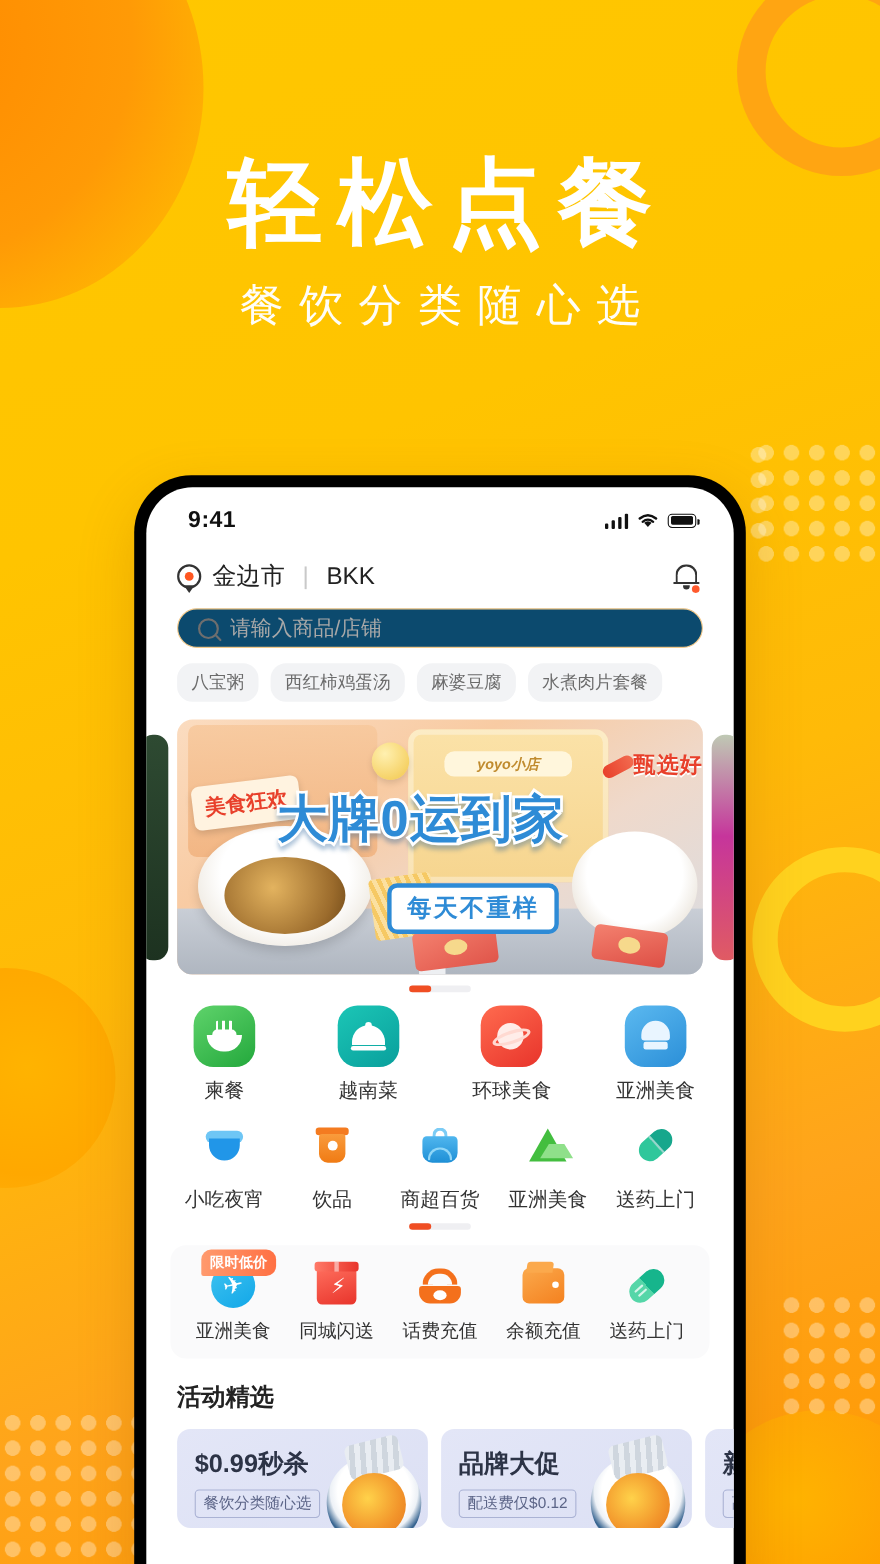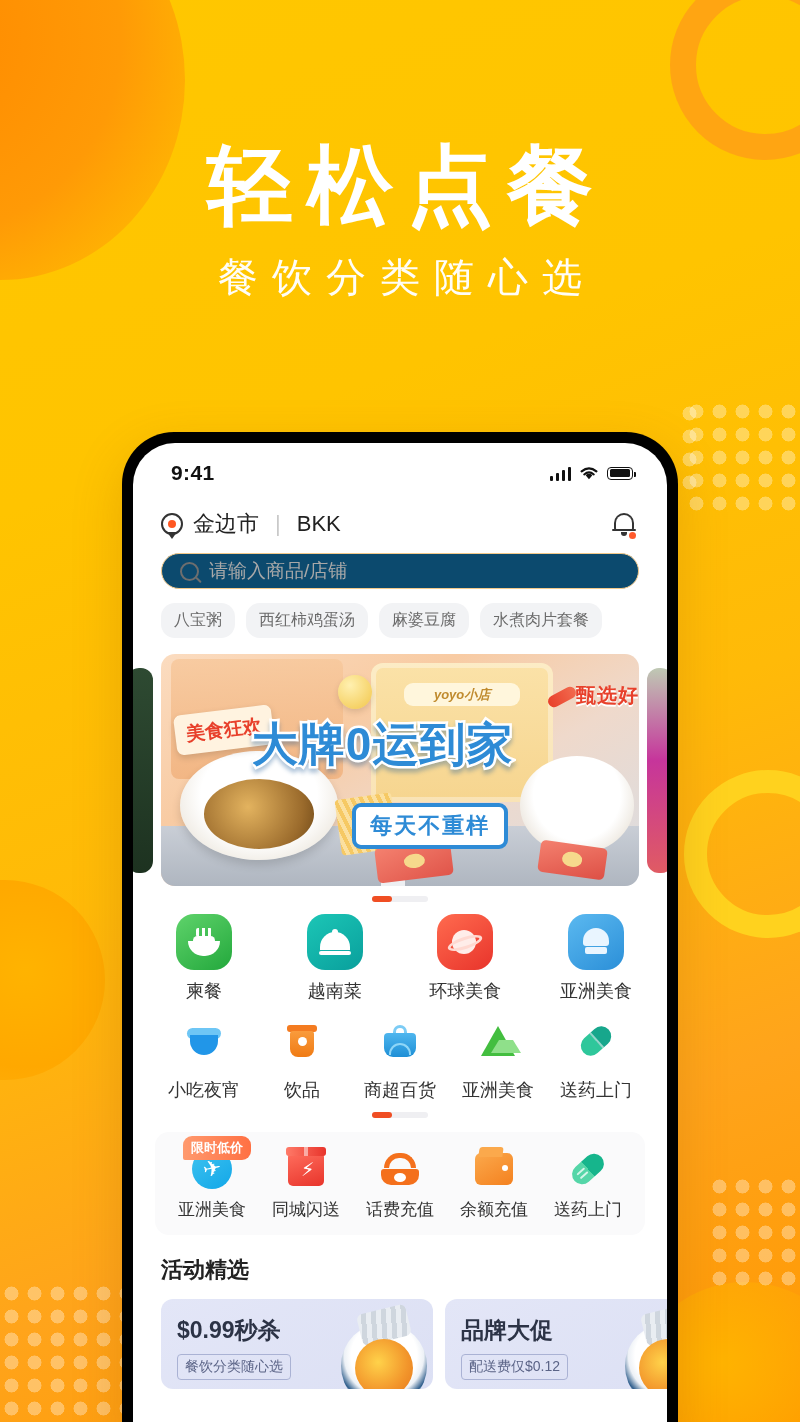--- a/index.html
+++ b/index.html
@@ -354,21 +354,21 @@
   .gl-wallet::after{content:"";position:absolute;right:5px;top:12px;width:6px;height:6px;border-radius:50%;background:#fff;}
   .gl-pill2{width:36px;height:20px;border-radius:10px;transform:rotate(-42deg);
     background:linear-gradient(90deg,#55D6A8 50%,#16B58C 50%);position:relative;}
   .gl-pill2::after{content:"";position:absolute;left:6px;top:6px;width:10px;height:2px;background:rgba(255,255,255,.75);
     box-shadow:0 5px 0 rgba(255,255,255,.75);border-radius:2px;}
 
   
   .act-title { margin: 20px 0 0 28px; font-size: 22px; font-weight: bold; color:#222; }
   .act-row { display:flex; gap: 12px; padding: 14px 0 0 28px; }
   .act-card {
-    width: 272px; height: 90px; flex:none;
+    width: 228px; height: 90px; flex:none;
     background: linear-gradient(150deg,#E3E6F7,#DCE0F4);
     border-radius: 12px; padding: 16px 0 13px 16px; position: relative; overflow:hidden;
   }
   .act-name { font-size: 23px; font-weight: 600; color:#2C3346; white-space:nowrap; }
   .act-sub {
     margin-top: 8px; display:inline-block;
     border:1px solid #AAB2D4; color:#5B6487; font-size:14px;
     padding: 3px 7px; border-radius: 4px; white-space:nowrap;
   }
   .act-img {

